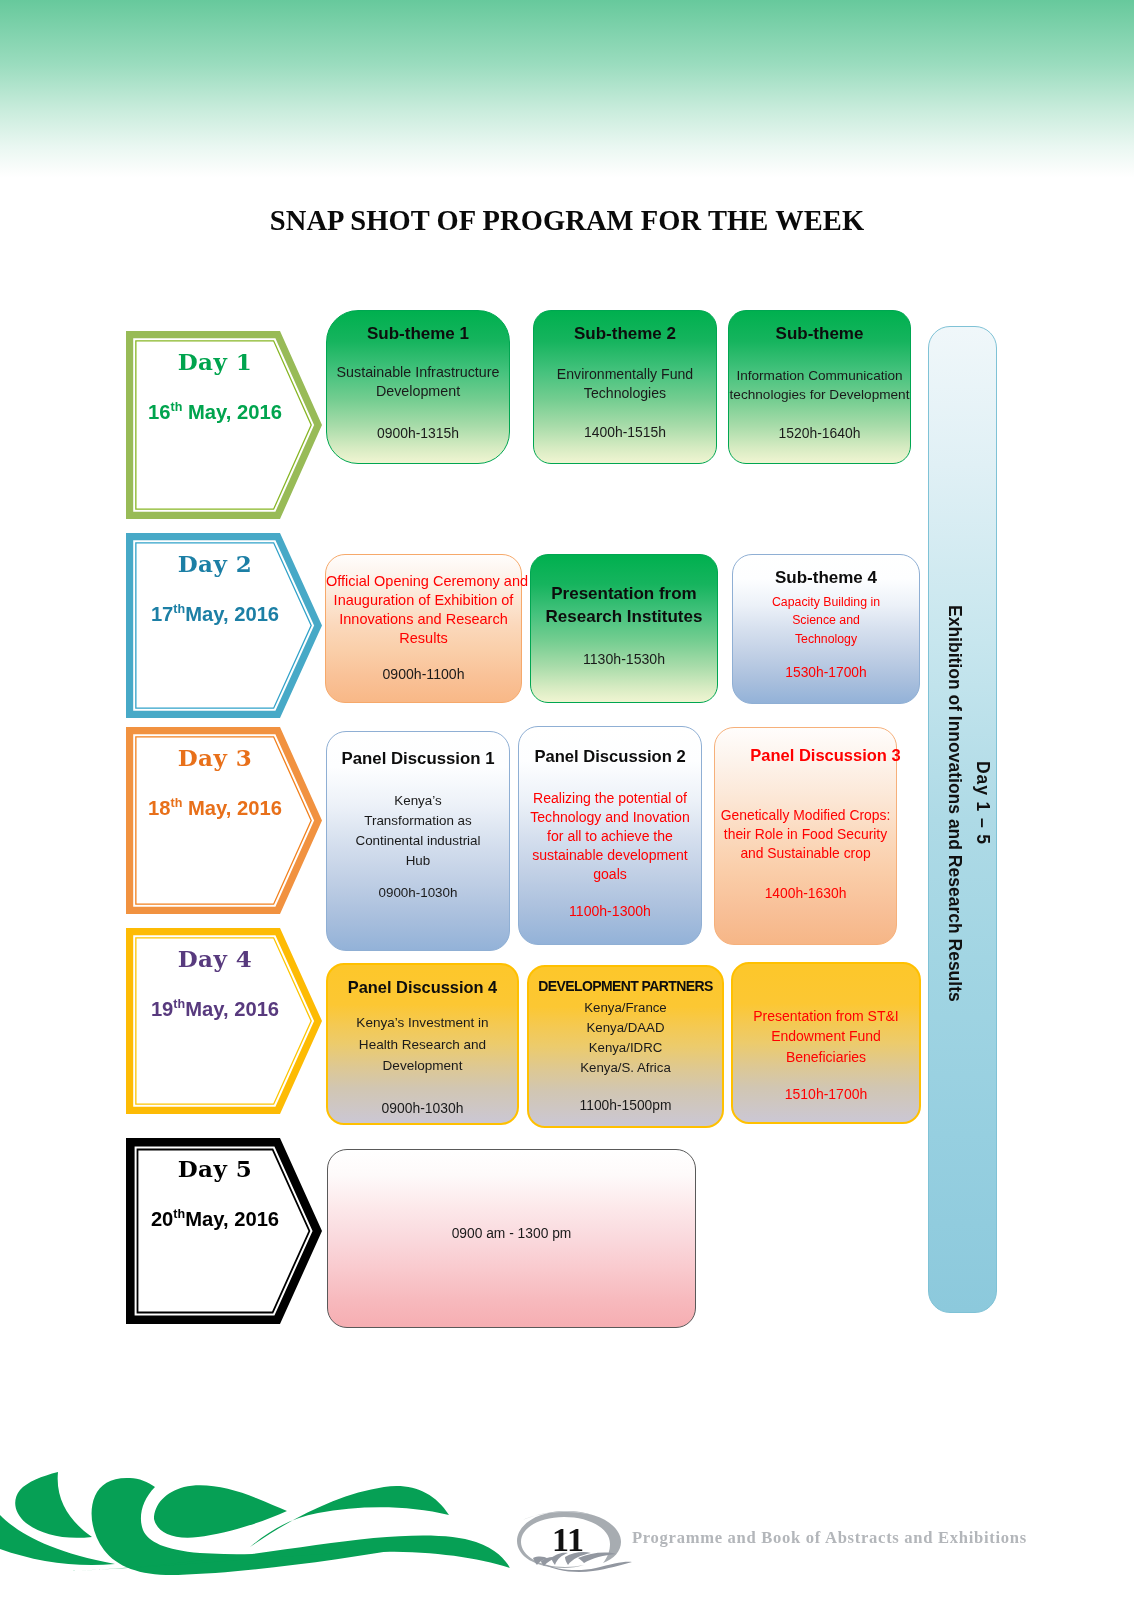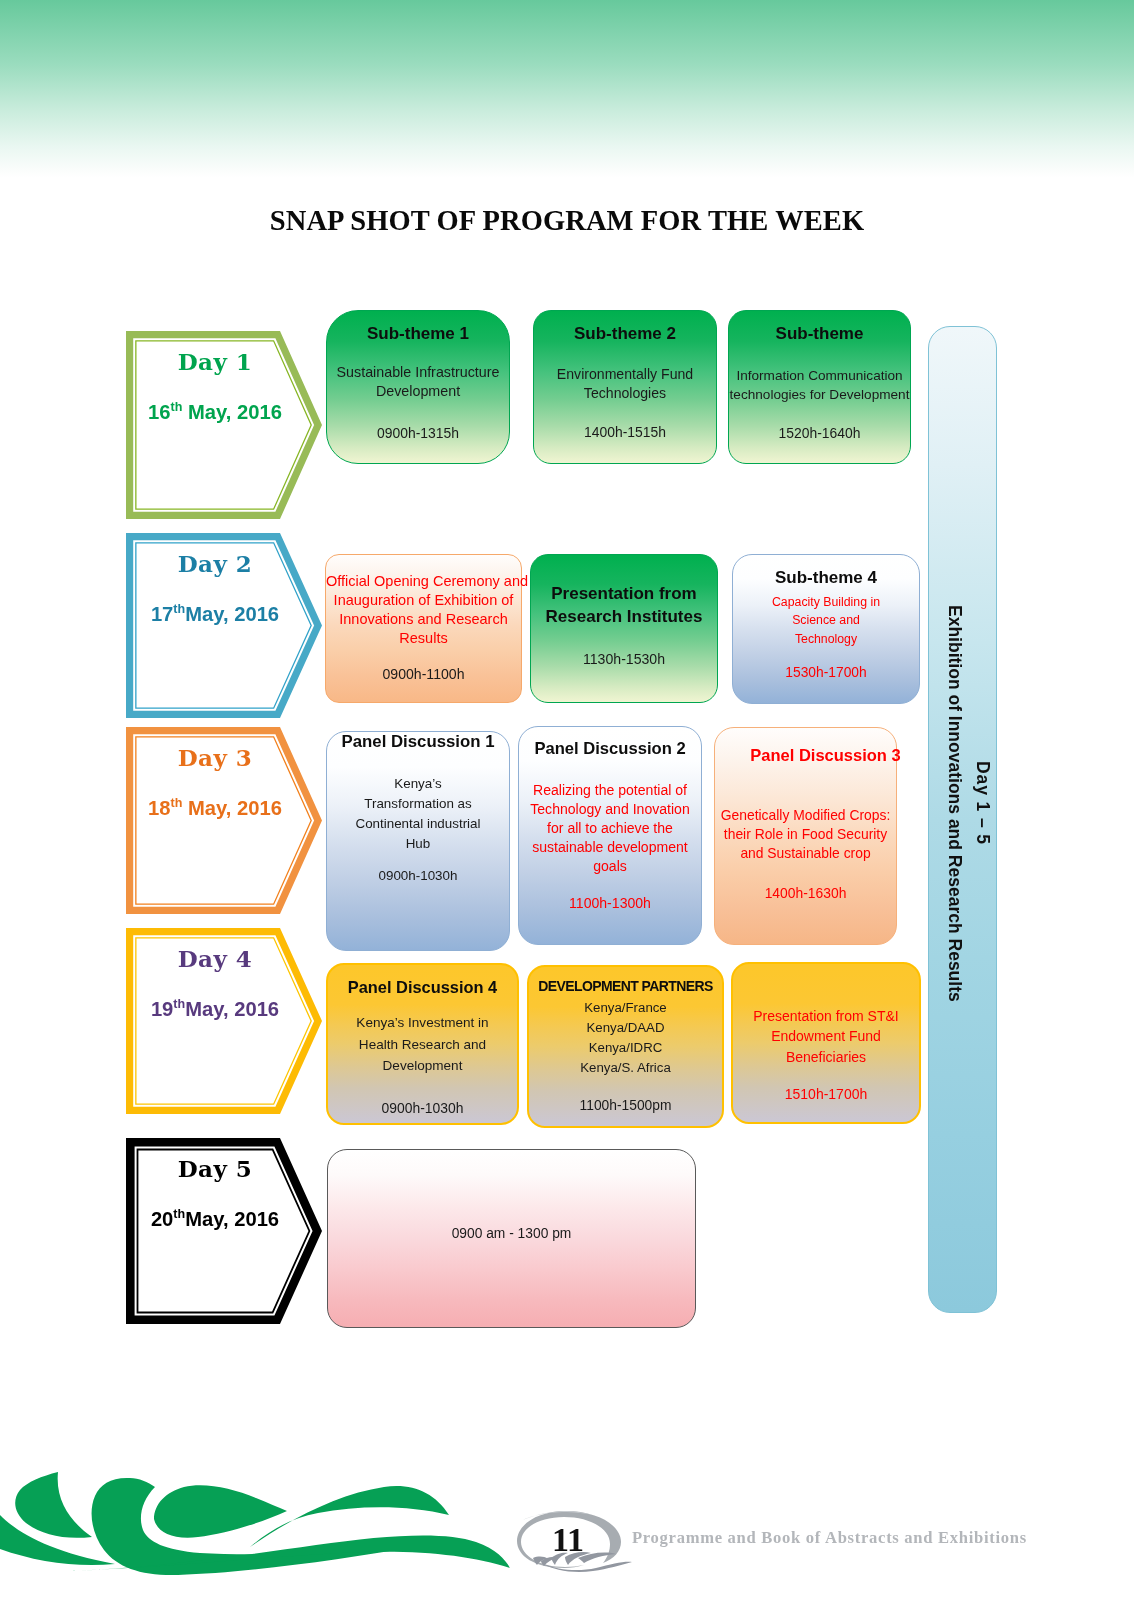--- a/index.html
+++ b/index.html
@@ -118,48 +118,48 @@
         <div class="bb" style="font-size:14.1px;line-height:1.36;margin-top:21px;color:#1a1a1a;white-space:pre;">Environmentally Fund
 Technologies</div>
         <div class="bs" style="font-size:13.9px;line-height:1.2;margin-top:21px;color:#1a1a1a;">1400h-1515h</div>
       </div>
       <div class="box" style="left: 728px; top: 310px; width: 183px; height: 154px; background: linear-gradient(rgb(0, 176, 79) 0%, rgb(22, 180, 94) 20%, rgb(69, 194, 125) 40%, rgb(115, 205, 144) 58%, rgb(169, 220, 170) 76%, rgb(214, 235, 194) 90%, rgb(240, 245, 210) 100%); border: 1.6px solid rgb(0, 166, 81); border-radius: 18px; padding-top: 13px;">
         <div class="bt" style="font-size:17px;line-height:1.18;color:#0d0d0d;white-space:pre;letter-spacing:0px;">Sub-theme</div>
         <div class="bb" style="font-size:13.6px;line-height:1.36;margin-top:23px;color:#1a1a1a;white-space:pre;">Information Communication
 technologies for Development</div>
         <div class="bs" style="font-size:13.9px;line-height:1.2;margin-top:21px;color:#1a1a1a;">1520h-1640h</div>
       </div>
-      <div class="box" style="left: 325px; top: 554px; width: 197px; height: 149px; background: linear-gradient(rgb(255, 253, 252) 0%, rgb(253, 244, 237) 13%, rgb(252, 229, 210) 32%, rgb(251, 216, 187) 48%, rgb(250, 207, 170) 64%, rgb(249, 194, 152) 82%, rgb(248, 184, 135) 100%); border: 1.3px solid rgb(246, 169, 107); border-radius: 14px; padding-top: 17px;">
+      <div class="box" style="left: 325px; top: 554px; width: 197px; height: 149px; background: linear-gradient(rgb(255, 253, 252) 0%, rgb(253, 244, 237) 13%, rgb(252, 229, 210) 32%, rgb(251, 216, 187) 48%, rgb(250, 207, 170) 64%, rgb(249, 194, 152) 82%, rgb(248, 184, 135) 100%); border: 1.3px solid rgb(246, 169, 107); border-radius: 20px; padding-top: 17px;">
         <div class="bb" style="font-size:14.5px;line-height:1.305;margin-top:0px;color:#ff0000;white-space:pre;">Official Opening Ceremony and
 Inauguration of Exhibition of
 Innovations and Research
 Results</div>
         <div class="bs" style="font-size:14.1px;line-height:1.2;margin-top:18px;color:#1a1a1a;">0900h-1100h</div>
       </div>
       <div class="box" style="left: 530px; top: 554px; width: 188px; height: 149px; background: linear-gradient(rgb(0, 176, 79) 0%, rgb(22, 180, 94) 20%, rgb(69, 194, 125) 40%, rgb(115, 205, 144) 58%, rgb(169, 220, 170) 76%, rgb(214, 235, 194) 90%, rgb(240, 245, 210) 100%); border: 1.6px solid rgb(0, 166, 81); border-radius: 18px; padding-top: 28px;">
         <div class="bt" style="font-size:17px;line-height:1.35;color:#0d0d0d;white-space:pre;letter-spacing:0px;">Presentation from
 Research Institutes</div>
         <div class="bs" style="font-size:14.1px;line-height:1.2;margin-top:22px;color:#1a1a1a;">1130h-1530h</div>
       </div>
       <div class="box" style="left: 732px; top: 554px; width: 188px; height: 150px; background: linear-gradient(rgb(255, 255, 255) 0%, rgb(253, 254, 255) 16%, rgb(236, 241, 248) 34%, rgb(213, 223, 238) 51%, rgb(192, 207, 229) 68%, rgb(169, 191, 221) 85%, rgb(147, 178, 216) 100%); border: 1.3px solid rgb(143, 175, 212); border-radius: 20px; padding-top: 13px;">
         <div class="bt" style="font-size:17px;line-height:1.18;color:#0d0d0d;white-space:pre;letter-spacing:0px;">Sub-theme 4</div>
         <div class="bb" style="font-size:12.3px;line-height:1.49;margin-top:5px;color:#ff0000;white-space:pre;">Capacity Building in
 Science and
 Technology</div>
         <div class="bs" style="font-size:13.8px;line-height:1.2;margin-top:17px;color:#ff0000;">1530h-1700h</div>
       </div>
-      <div class="box" style="left: 326px; top: 731px; width: 184px; height: 220px; background: linear-gradient(rgb(255, 255, 255) 0%, rgb(253, 254, 255) 16%, rgb(236, 241, 248) 34%, rgb(213, 223, 238) 51%, rgb(192, 207, 229) 68%, rgb(169, 191, 221) 85%, rgb(147, 178, 216) 100%); border: 1.3px solid rgb(143, 175, 212); border-radius: 20px; ">
+      <div class="box" style="left: 326px; top: 731px; width: 184px; height: 220px; background: linear-gradient(rgb(255, 255, 255) 0%, rgb(253, 254, 255) 16%, rgb(236, 241, 248) 34%, rgb(213, 223, 238) 51%, rgb(192, 207, 229) 68%, rgb(169, 191, 221) 85%, rgb(147, 178, 216) 100%); border: 1.3px solid rgb(143, 175, 212); border-radius: 20px; padding-top: 17px;">
         <div class="bt" style="font-size:16.8px;line-height:1.18;color:#0d0d0d;white-space:pre;letter-spacing:0px;">Panel Discussion 1</div>
         <div class="bb" style="font-size:13.4px;line-height:1.49;margin-top:22px;color:#1a1a1a;white-space:pre;">Kenya’s
 Transformation as
 Continental industrial
 Hub</div>
         <div class="bs" style="font-size:13.4px;line-height:1.2;margin-top:14px;color:#1a1a1a;">0900h-1030h</div>
       </div>
-      <div class="box" style="left: 518px; top: 726px; width: 184px; height: 219px; background: linear-gradient(rgb(255, 255, 255) 0%, rgb(253, 254, 255) 16%, rgb(236, 241, 248) 34%, rgb(213, 223, 238) 51%, rgb(192, 207, 229) 68%, rgb(169, 191, 221) 85%, rgb(147, 178, 216) 100%); border: 1.3px solid rgb(143, 175, 212); border-radius: 20px; padding-top: 12px;">
+      <div class="box" style="left: 518px; top: 726px; width: 184px; height: 219px; background: linear-gradient(rgb(255, 255, 255) 0%, rgb(253, 254, 255) 16%, rgb(236, 241, 248) 34%, rgb(213, 223, 238) 51%, rgb(192, 207, 229) 68%, rgb(169, 191, 221) 85%, rgb(147, 178, 216) 100%); border: 1.3px solid rgb(143, 175, 212); border-radius: 20px; padding-top: 20px;">
         <div class="bt" style="font-size:16.6px;line-height:1.18;color:#0d0d0d;white-space:pre;letter-spacing:0px;">Panel Discussion 2</div>
         <div class="bb" style="font-size:14.07px;line-height:1.365;margin-top:22px;color:#ff0000;white-space:pre;">Realizing the potential of
 Technology and Inovation
 for all to achieve the
 sustainable development
 goals</div>
         <div class="bs" style="font-size:14.07px;line-height:1.2;margin-top:18px;color:#ff0000;">1100h-1300h</div>
       </div>
       <div class="box" style="left: 714px; top: 727px; width: 183px; height: 218px; background: linear-gradient(rgb(255, 253, 252) 0%, rgb(253, 244, 237) 14%, rgb(252, 230, 212) 34%, rgb(251, 217, 189) 50%, rgb(250, 205, 168) 67%, rgb(248, 192, 152) 84%, rgb(246, 182, 135) 100%); border: 1.3px solid rgb(246, 176, 122); border-radius: 20px; padding-top: 18px;">
         <div class="bt" style="font-size:16.5px;line-height:1.18;color:#ff0000;white-space:pre;letter-spacing:0px;margin-left:40px;">Panel Discussion 3</div>

